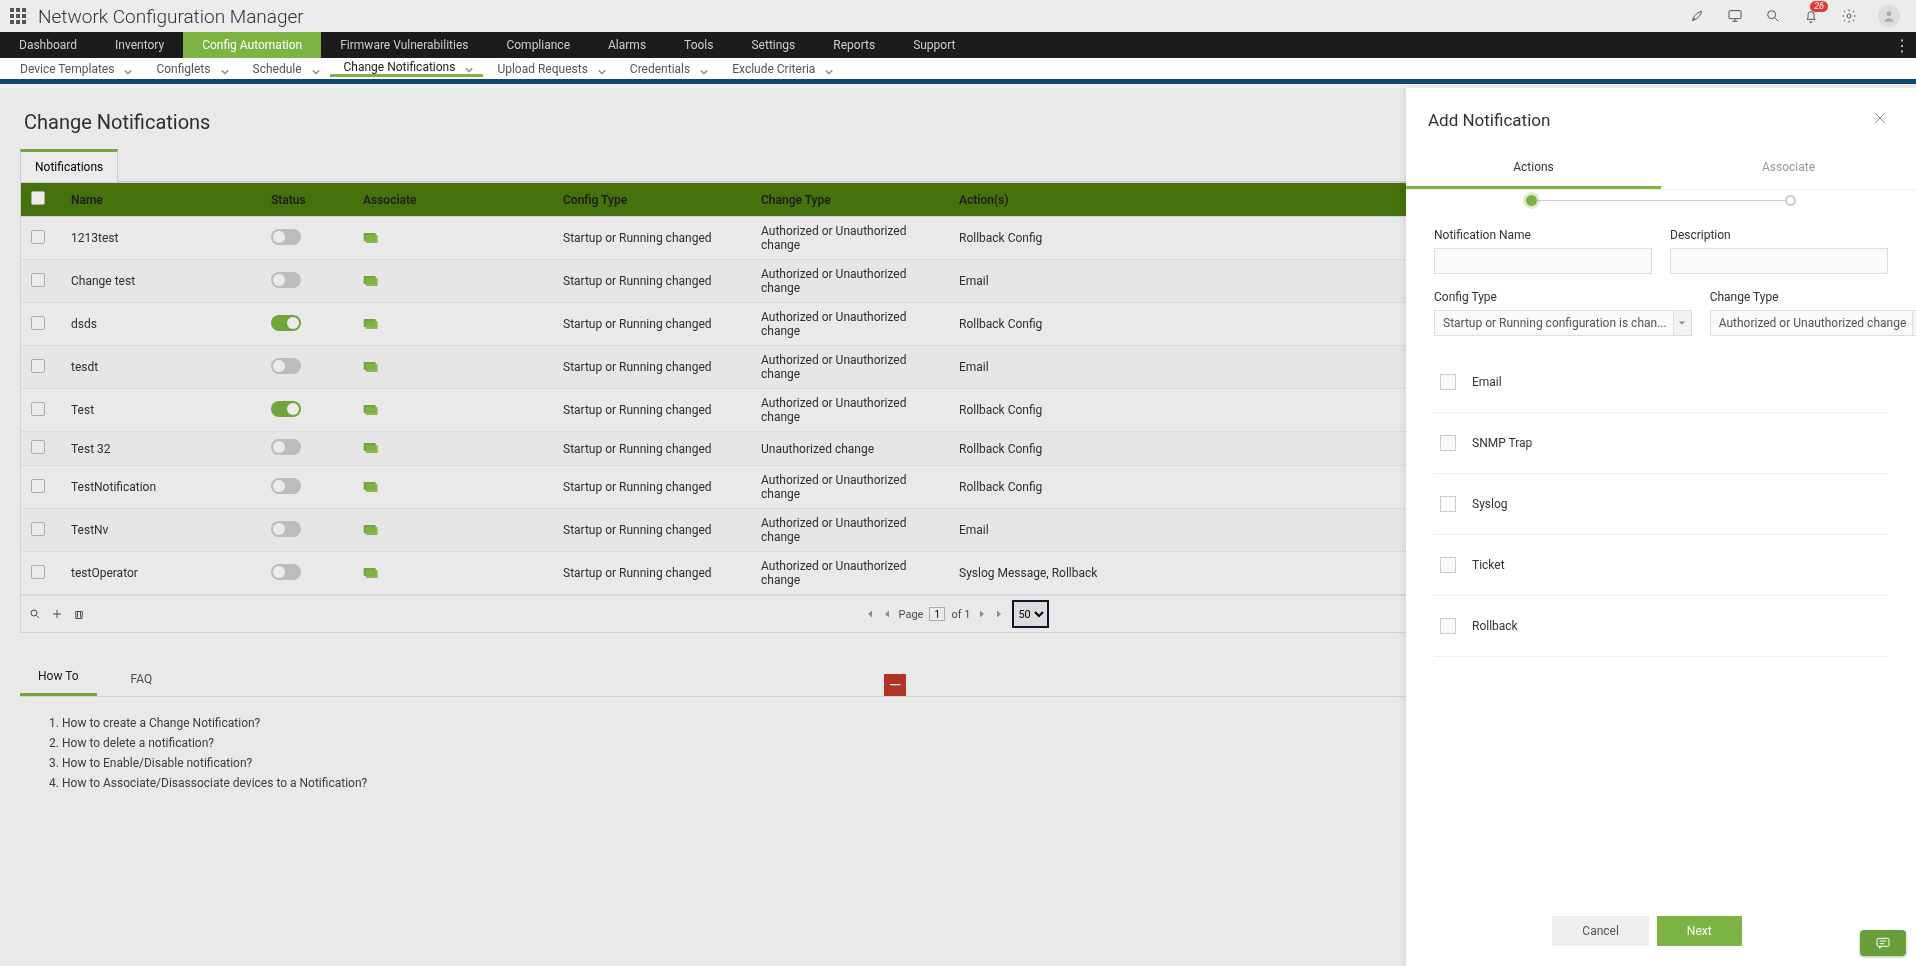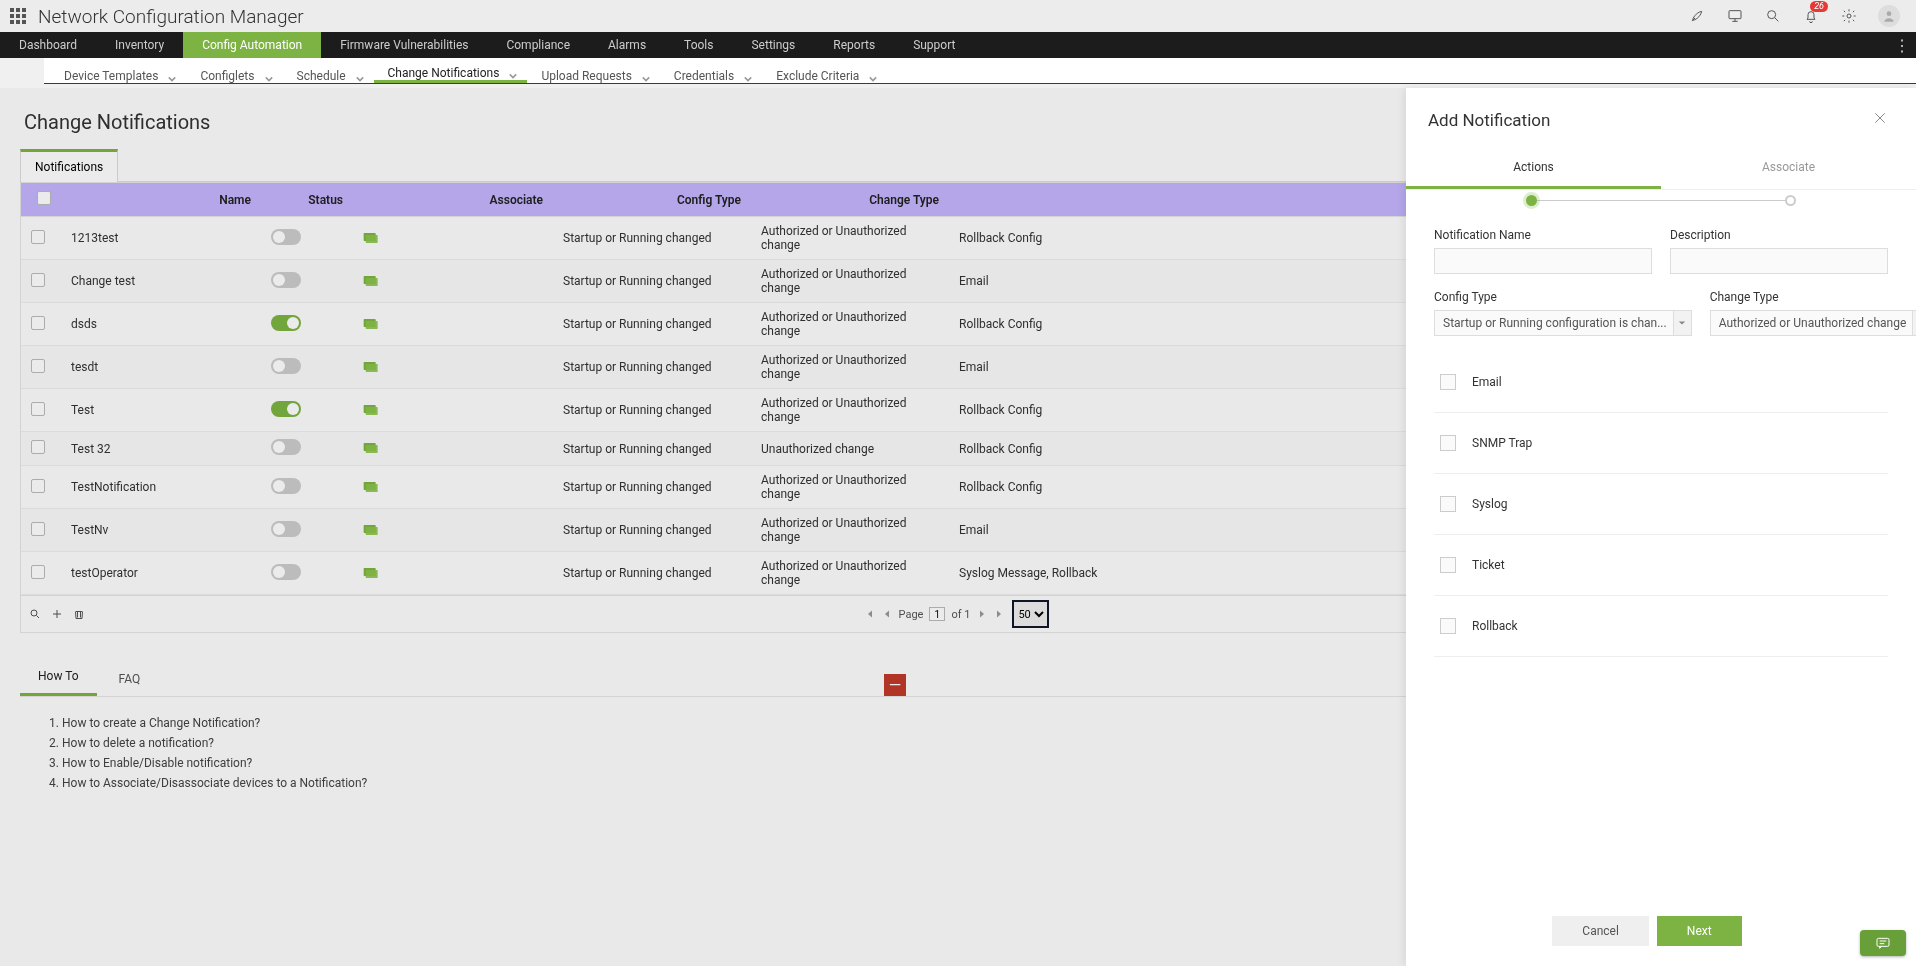--- a/index.html
+++ b/index.html
@@ -19,36 +19,36 @@
 .avatar { width: 22px; height: 22px; border-radius: 50%; background: #ddd; display: flex; align-items: center; justify-content: center; }
 .avatar svg { width: 14px; height: 14px; fill: #aaa; }
 
 
 .nav-primary { height: 26px; background: #1c1c1c; display: flex; align-items: stretch; position: relative; }
 .nav-primary .nav-item { color: #ccc; font-size: 12px; padding: 0 19px; display: flex; align-items: center; cursor: pointer; }
 .nav-primary .nav-item.active { background: #7cb342; color: #fff; }
 .nav-primary .kebab { position: absolute; right: 6px; top: 0; bottom: 0; display: flex; align-items: center; color: #ccc; cursor: pointer; }
 
 
-.nav-secondary { height: 26px; background: #fff; border-bottom: 1px solid #0c4a6e; display: flex; align-items: flex-end; padding-left: 6px; margin-left: 44px; }
+.nav-secondary { height: 26px; background: #fff; border-bottom: 5px solid #0c4a6e; display: flex; align-items: center; padding-left: 6px; }
 .nav-secondary .snav-item { color: #555; font-size: 12px; padding: 0 28px 0 14px; display: flex; align-items: center; position: relative; cursor: pointer; }
 .nav-secondary .snav-item.active { border-bottom: 3px solid #7cb342; color: #222; }
 .nav-secondary .snav-chevron { position: absolute; right: 10px; top: 50%; transform: translateY(-50%); width: 8px; height: 8px; }
 .nav-secondary .snav-chevron svg { width: 8px; height: 8px; stroke: #999; fill: none; stroke-width: 2; }
 
 
 .page { position: absolute; left: 0; right: 0; top: 88px; bottom: 0; background: #fdfdfd; padding: 10px 20px 20px 20px; }
 .page-title { font-size: 20px; font-weight: 400; color: #333; padding: 12px 4px 14px 4px; }
 .tab-strip { border-bottom: 1px solid #ddd; display: flex; }
 .tab-strip .tab { font-size: 12px; padding: 8px 14px; border: 1px solid #ddd; border-bottom: none; background: #fff; border-top: 3px solid #7cb342; position: relative; top: 1px; cursor: pointer; }
 
 
 .tbl-wrap { border: 1px solid #e5e5e5; }
 .tbl { width: 100%; border-collapse: collapse; font-size: 12px; color: #333; }
-.tbl th { text-align: right; font-weight: 600; padding: 8px 10px; border-bottom: 1px solid #e5e5e5; background: #c4b5fd; color: #222; }
+.tbl th { text-align: left; font-weight: 600; padding: 8px 10px; border-bottom: 1px solid #e5e5e5; background: #4d7c0f; color: #222; }
 .tbl td { padding: 7px 10px; border-bottom: 1px solid #eee; vertical-align: middle; }
 .tbl tbody tr:nth-child(even) { background: #fafafa; }
 .chk { width: 14px; height: 14px; border: 1px solid #bbb; border-radius: 2px; display: inline-block; background: #fff; cursor: pointer; }
 .toggle { width: 30px; height: 16px; border-radius: 8px; background: #ccc; position: relative; display: inline-block; cursor: pointer; }
 .toggle::after { content: ""; position: absolute; width: 12px; height: 12px; border-radius: 50%; background: #fff; top: 2px; left: 2px; transition: none; }
 .toggle.on { background: #7cb342; }
 .toggle.on::after { left: 16px; }
 .assoc-icon { width: 16px; height: 14px; display: inline-block; }
 .assoc-icon svg { width: 16px; height: 14px; fill: #7cb342; }
 
@@ -56,21 +56,21 @@
 .tbl-footer-left { display: flex; gap: 10px; align-items: center; }
 .tbl-footer-left .ficon { width: 12px; height: 12px; cursor: pointer; }
 .tbl-footer-left .ficon svg { width: 12px; height: 12px; stroke: #555; fill: none; stroke-width: 2; }
 .pager { display: flex; align-items: center; gap: 6px; }
 .pager .picon { width: 12px; height: 12px; cursor: pointer; }
 .pager .picon svg { width: 12px; height: 12px; fill: #999; }
 .pager input.page-num { width: 16px; height: 14px; font-size: 10px; text-align: center; border: 1px solid #bbb; }
 .pager select { font-size: 11px; border: 2px solid #0f172a; height: 28px; }
 
 
-.help-tabs { display: flex; gap: 4px; margin-top: 26px; align-items: flex-end; }
+.help-tabs { display: flex; gap: 16px; margin-top: 26px; align-items: flex-end; }
 .help-tabs .htab { font-size: 12px; padding: 10px 18px; color: #555; cursor: pointer; }
 .help-tabs .htab.active { border-bottom: 3px solid #7cb342; color: #222; }
 .help-collapse { width: 22px; height: 22px; background: #c0392b; color: #fff; display: flex; align-items: center; justify-content: center; font-size: 16px; margin-left: auto; margin-right: 990px; cursor: pointer; }
 .help-body { border-top: 1px solid #e5e5e5; padding: 16px 8px 8px 8px; }
 .help-body ol { padding-left: 34px; font-size: 12px; color: #444; }
 .help-body li { padding: 3px 0; }
 
 
 .scrim { position: absolute; inset: 0; background: rgba(0,0,0,0.08); pointer-events: none; }
 

